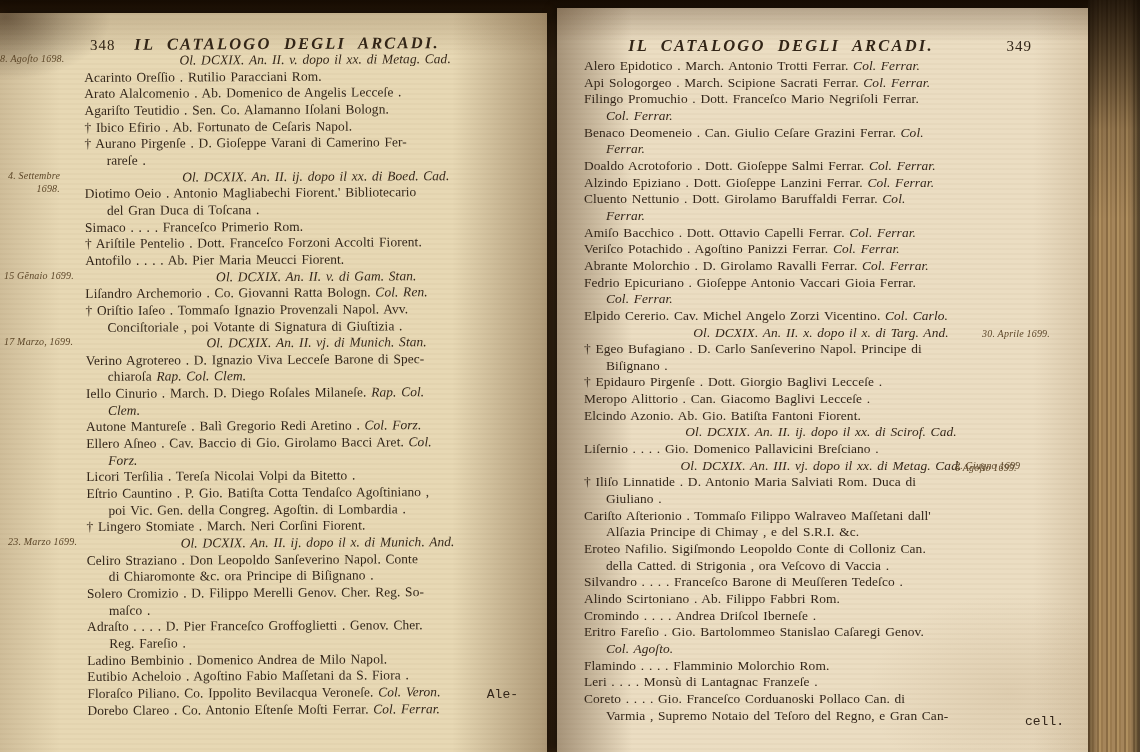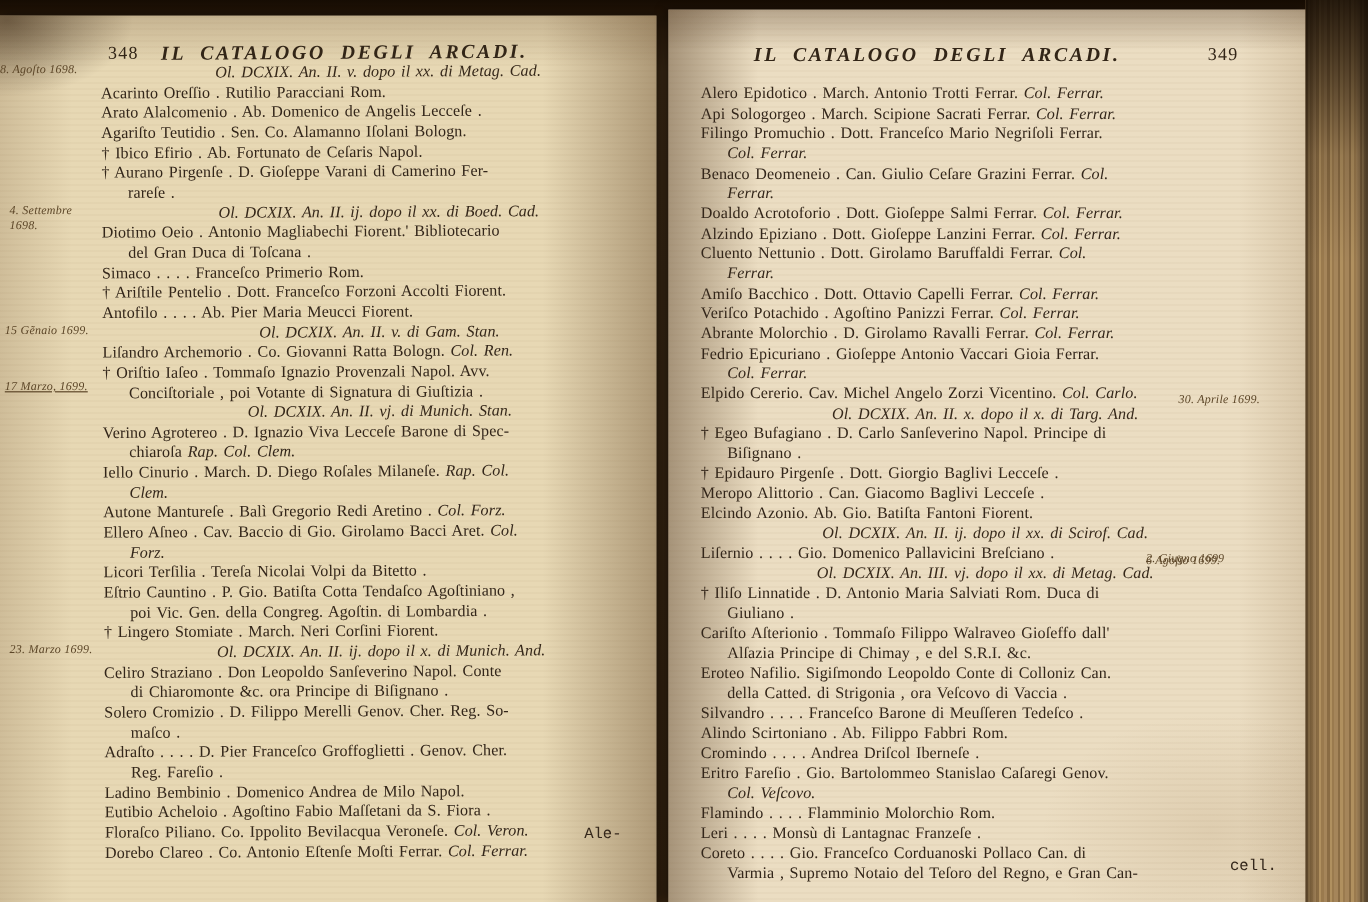--- a/index.html
+++ b/index.html
@@ -45,31 +45,31 @@
   .running-title {
     font-style:italic; font-weight:bold; font-size:16.5px; letter-spacing:2.2px;
     word-spacing:6px; color:#322517;
   }
   .page-left  .running-title { margin-right:56px; }
   .page-right .running-title { margin-right:80px; }
   .page-no { position:absolute; top:0; font-size:15px; letter-spacing:1px; color:#322517; }
   .page-left  .page-no { left:6px; }
   .page-right .page-no { right:26px;margin-left:41px; }
   .lines { margin-top:0; }
-  .page-right .lines { margin-top:16px; }
+  .page-right .lines { margin-top:4px; }
   .line {
     white-space:nowrap; font-size:13.4px; line-height:16.65px;
     letter-spacing:0.1px; word-spacing:1.2px; color:#33261a;
   }
   .line.cont { padding-left:22px; }
   .line.section { text-align:center; font-style:italic; color:#36281a; }
   .line i { font-style:italic; }
   .margin-note {
     position:absolute; font-style:italic; font-size:10px; line-height:12.5px;
-    color:#5c4628; white-space:pre-line; letter-spacing:0.2px;
+    color:#5c4628; white-space:pre-line; letter-spacing:0.2px;text-align:right;
   }
   .catchword { position:absolute; font-size:13px; color:#33261a;font-family:Liberation Mono, monospace; }
   .page-left  .catchword { top:674px; right:29px; }
   .page-right .catchword { top:706px; right:24px; }
 </style>
 </head>
 <body>
 
 <div class="photo">
 
@@ -120,21 +120,21 @@
           <div class="line entry"><span>Eutibio Acheloio . Agoſtino Fabio Maſſetani da S. Fiora .</span></div>
           <div class="line entry"><span>Floraſco Piliano. Co. Ippolito Bevilacqua Veroneſe. </span><i>Col. Veron.</i></div>
           <div class="line entry"><span>Dorebo Clareo . Co. Antonio Eſtenſe Moſti Ferrar. </span><i>Col. Ferrar.</i></div>
         </div>
     </div>
     <div class="notes">
         <div class="margin-note" style="top: 40px; left: 0px;">8. Agoſto 1698.</div>
         <div class="margin-note" style="top: 157px; left: 8px;">4. Settembre
 1698.</div>
         <div class="margin-note" style="top: 257px; left: 4px;">15 Gẽnaio 1699.</div>
-        <div class="margin-note" style="top: 304px; left: 4px; text-decoration: underline;">17 Marzo, 1699.</div>
+        <div class="margin-note" style="top: 323px; left: 4px;">17 Marzo, 1699.</div>
         <div class="margin-note" style="top: 523px; left: 8px;">23. Marzo 1699.</div>
       </div>
     <div class="catchword">Ale-</div>
   </div>
 
   <div class="page page-right">
     <div class="text-block">
       <div class="page-header">
         <span class="running-title">IL CATALOGO DEGLI ARCADI.</span>
         <span class="page-no">349</span>
@@ -160,29 +160,29 @@
           <div class="line entry"><span>† Egeo Bufagiano . D. Carlo Sanſeverino Napol. Principe di</span></div>
           <div class="line cont"><span>Biſignano .</span></div>
           <div class="line entry"><span>† Epidauro Pirgenſe . Dott. Giorgio Baglivi Lecceſe .</span></div>
           <div class="line entry"><span>Meropo Alittorio . Can. Giacomo Baglivi Lecceſe .</span></div>
           <div class="line entry"><span>Elcindo Azonio. Ab. Gio. Batiſta Fantoni Fiorent.</span></div>
           <div class="line section"><i>Ol. DCXIX. An. II. ij. dopo il xx. di Scirof. Cad.</i></div>
           <div class="line entry"><span>Liſernio . . . . Gio. Domenico Pallavicini Breſciano .</span></div>
           <div class="line section"><i>Ol. DCXIX. An. III. vj. dopo il xx. di Metag. Cad.</i></div>
           <div class="line entry"><span>† Iliſo Linnatide . D. Antonio Maria Salviati Rom. Duca di</span></div>
           <div class="line cont"><span>Giuliano .</span></div>
-          <div class="line entry"><span>Cariſto Aſterionio . Tommaſo Filippo Walraveo Gioſeffo dall'</span></div>
+          <div class="line entry"><span>Cariſto Aſterionio . Tommaſo Filippo Walraveo Maſſetani dall'</span></div>
           <div class="line cont"><span>Alſazia Principe di Chimay , e del S.R.I. &amp;c.</span></div>
           <div class="line entry"><span>Eroteo Nafilio. Sigiſmondo Leopoldo Conte di Colloniz Can.</span></div>
           <div class="line cont"><span>della Catted. di Strigonia , ora Veſcovo di Vaccia .</span></div>
           <div class="line entry"><span>Silvandro . . . . Franceſco Barone di Meuſſeren Tedeſco .</span></div>
           <div class="line entry"><span>Alindo Scirtoniano . Ab. Filippo Fabbri Rom.</span></div>
           <div class="line entry"><span>Cromindo . . . . Andrea Driſcol Iberneſe .</span></div>
           <div class="line entry"><span>Eritro Fareſio . Gio. Bartolommeo Stanislao Caſaregi Genov.</span></div>
-          <div class="line cont"><i>Col. Veſcovo.</i></div>
+          <div class="line cont"><i>Col. Agoſto.</i></div>
           <div class="line entry"><span>Flamindo . . . . Flamminio Molorchio Rom.</span></div>
           <div class="line entry"><span>Leri . . . . Monsù di Lantagnac Franzeſe .</span></div>
           <div class="line entry"><span>Coreto . . . . Gio. Franceſco Corduanoski Pollaco Can. di</span></div>
           <div class="line cont"><span>Varmia , Supremo Notaio del Teſoro del Regno, e Gran Can-</span></div>
         </div>
     </div>
     <div class="notes">
         <div class="margin-note" style="top: 320px; left: 425px;">30. Aprile 1699.</div>
         <div class="margin-note" style="top: 420px; left: 398px; margin-top: 32px;">2. Giugno 1699</div>
         <div class="margin-note" style="top: 454px; left: 398px;">6 Agoſto 1699.</div>

